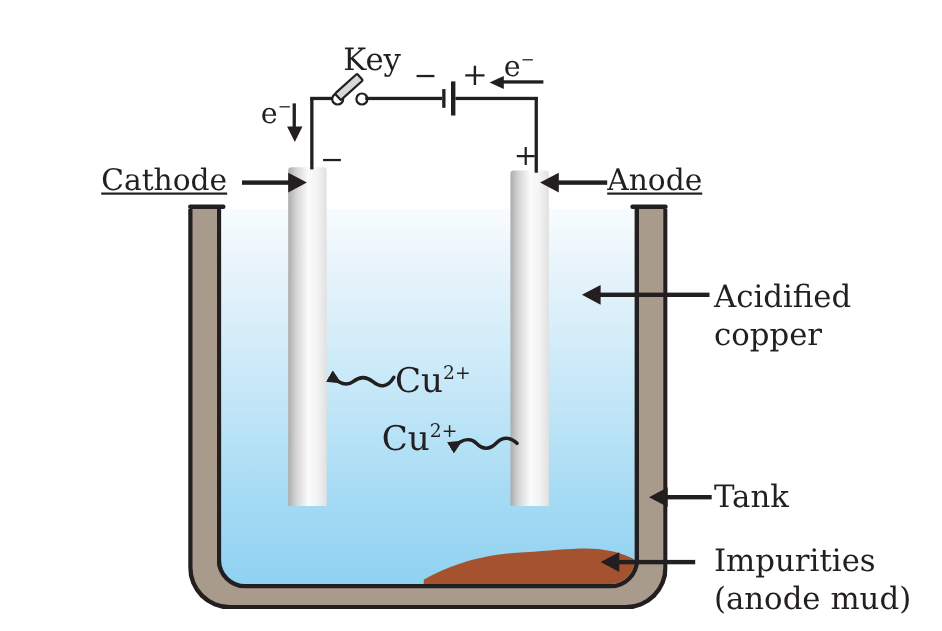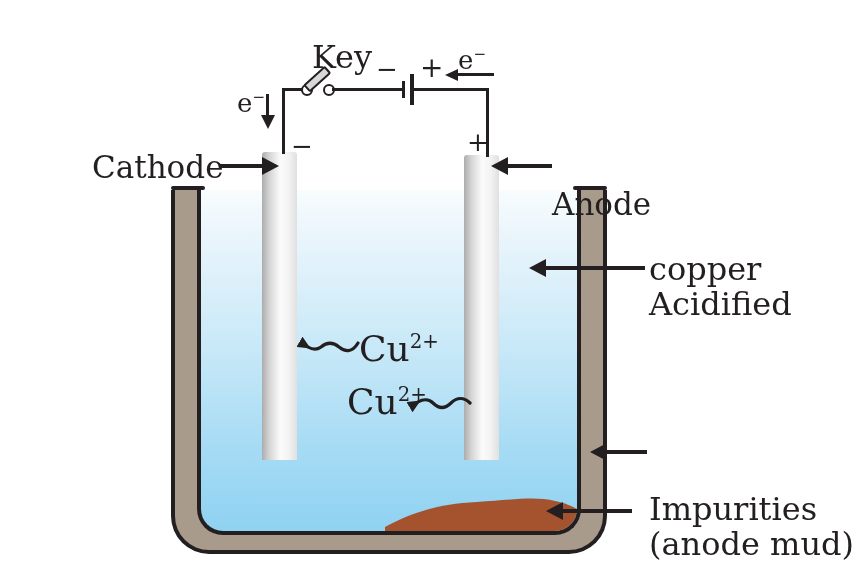--- a/index.html
+++ b/index.html
@@ -38,26 +38,26 @@
     border:2px solid #231f20;border-radius:2px;transform-origin:3px 4px;transform:rotate(-42deg);
   }
   .plate{position:absolute;background:#231f20;}
   
   .shaft{position:absolute;background:#231f20;}
   .head-right{position:absolute;width:0;height:0;border-top:9px solid transparent;border-bottom:9px solid transparent;border-left:17px solid #231f20;}
   .head-left{position:absolute;width:0;height:0;border-top:9px solid transparent;border-bottom:9px solid transparent;border-right:17px solid #231f20;}
   .head-left-sm{position:absolute;width:0;height:0;border-top:6px solid transparent;border-bottom:6px solid transparent;border-right:13px solid #231f20;}
   .head-down{position:absolute;width:0;height:0;border-left:7px solid transparent;border-right:7px solid transparent;border-top:14px solid #231f20;}
   
-  .lbl{position:absolute;font-size:32px;line-height:1.1;white-space:nowrap;}
-  .lbl-lg{font-size:31px;}
+  .lbl{position:absolute;font-size:28px;line-height:1.1;white-space:nowrap;}
+  .lbl-lg{font-size:27px;text-decoration:underline;}
   .sign{position:absolute;font-size:26px;line-height:1;}
   .e-lbl{position:absolute;font-size:26px;line-height:1;}
   sup{font-size:0.58em;}
-  .ion{position:absolute;font-size:36px;line-height:1;}
+  .ion{position:absolute;font-size:31px;line-height:1;}
   .ion sup{font-size:0.55em;}
   .multiline{line-height:35px;}
 </style>
 </head>
 <body>
 
 <div class="canvas">
 
   <div class="tank">
     <div class="cavity">
@@ -95,21 +95,21 @@
   <div class="shaft" style="left:457px;top:73px;width:37px;height:3px;"></div>
   <div class="head-left-sm" style="left:445px;top:69px;"></div>
 
   <div class="sign" style="left:291px;top:133px;">−</div>
   <div class="sign" style="left:467px;top:129px;">+</div>
 
   <div class="lbl lbl-lg" style="left:92px;top:150px;">Cathode</div>
   <div class="shaft" style="left:220px;top:164px;width:44px;height:4px;"></div>
   <div class="head-right" style="left:262px;top:157px;"></div>
 
-  <div class="lbl lbl-lg" style="left:552px;top:150px;margin-top:37px;">Anode</div>
+  <div class="lbl lbl-lg" style="left:552px;top:150px;">Anode</div>
   <div class="shaft" style="left:506px;top:164px;width:46px;height:4px;"></div>
   <div class="head-left" style="left:491px;top:157px;"></div>
 
   <svg class="abs" style="left:296px;top:335px;" width="64" height="24" viewBox="0 0 64 24">
     <defs>
       <marker id="ah1" markerUnits="userSpaceOnUse" markerWidth="13" markerHeight="12" refX="3" refY="6" orient="auto">
         <polygon points="13,0 0,6 13,12" fill="#231f20"></polygon>
       </marker>
     </defs>
     <path d="M62,8 C56,18 49,17 43,12 C37,7 31,7 25,12 C21,15 17,15 12,12" fill="none" stroke="#231f20" stroke-width="3.2" stroke-linecap="round" marker-end="url(#ah1)"></path>
@@ -120,26 +120,27 @@
   <svg class="abs" style="left:404px;top:393px;" width="68" height="24" viewBox="0 0 68 24">
     <defs>
       <marker id="ah2" markerUnits="userSpaceOnUse" markerWidth="13" markerHeight="12" refX="3" refY="6" orient="auto">
         <polygon points="13,0 0,6 13,12" fill="#231f20"></polygon>
       </marker>
     </defs>
     <path d="M66,10 C60,4 53,4 47,10 C41,16 35,16 29,10 C25,6 19,6 14,9" fill="none" stroke="#231f20" stroke-width="3.2" stroke-linecap="round" marker-end="url(#ah2)"></path>
   </svg>
 
   <div class="lbl multiline" style="left:649px;top:252px;white-space:normal;width:200px;">
+    <div>Acidified</div>
     <div>copper</div>
-    <div>Acidified</div>
   </div>
   <div class="shaft" style="left:544px;top:266px;width:101px;height:4px;"></div>
   <div class="head-left" style="left:529px;top:259px;"></div>
 
+  <div class="lbl" style="left:649px;top:437px;">Tank</div>
   <div class="shaft" style="left:604px;top:450px;width:43px;height:4px;"></div>
   <div class="head-left" style="left:590px;top:443px;"></div>
 
   <div class="lbl multiline" style="left:649px;top:492px;white-space:normal;width:210px;">
     <div>Impurities</div>
     <div>(anode mud)</div>
   </div>
   <div class="shaft" style="left:560px;top:509px;width:72px;height:4px;"></div>
   <div class="head-left" style="left:546px;top:502px;"></div>
 

